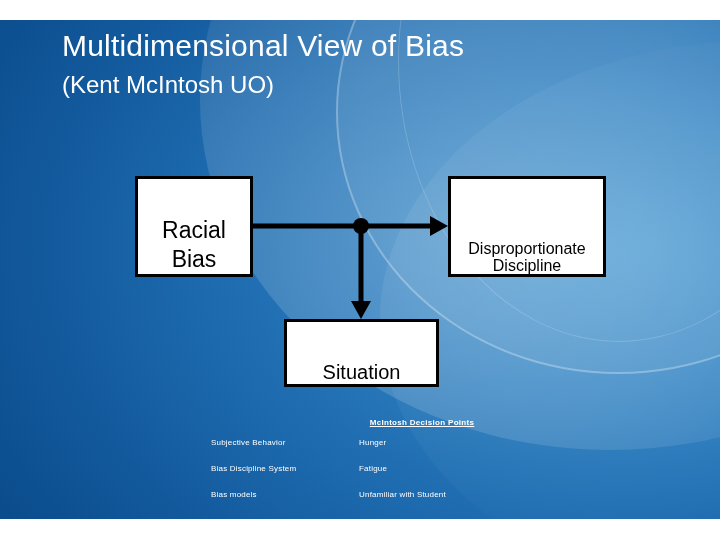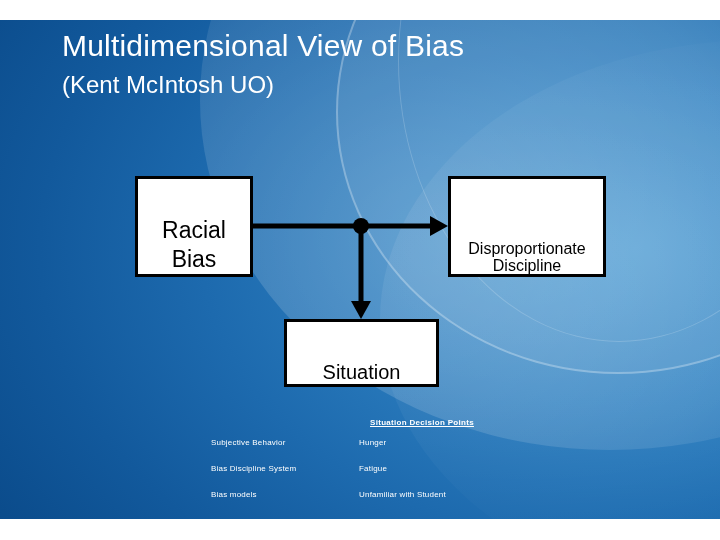--- a/index.html
+++ b/index.html
@@ -198,21 +198,21 @@
     <div class="box box-disc">
       <span>Disproportionate Discipline</span>
     </div>
 
     <div class="box box-situation">
       <span>Situation</span>
     </div>
   </div>
 
   <div class="footer-block">
-    <div class="footer-head">Situation Decision Points</div>
+    <div class="footer-head">McIntosh Decision Points</div>
     <div class="footer-rows">
       <div class="footer-row">
         <div class="footer-col-left">Subjective Behavior</div>
         <div class="footer-col-right">Hunger</div>
       </div>
       <div class="footer-row">
         <div class="footer-col-left">Bias Discipline System</div>
         <div class="footer-col-right">Fatigue</div>
       </div>
       <div class="footer-row">

